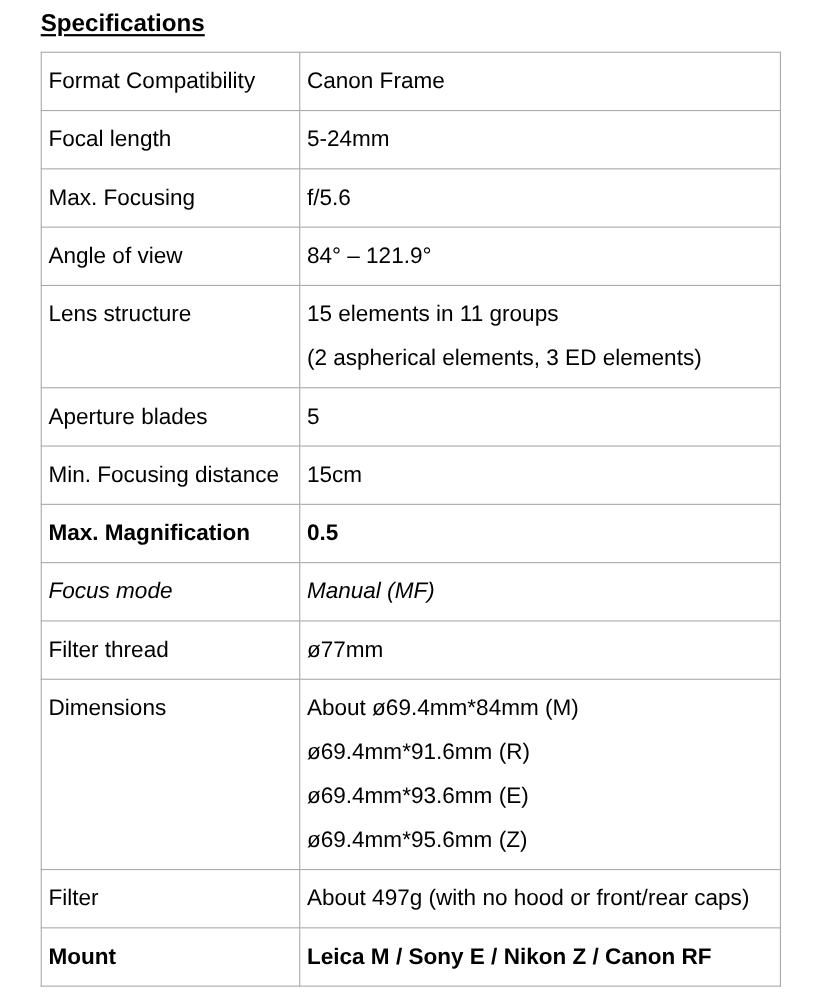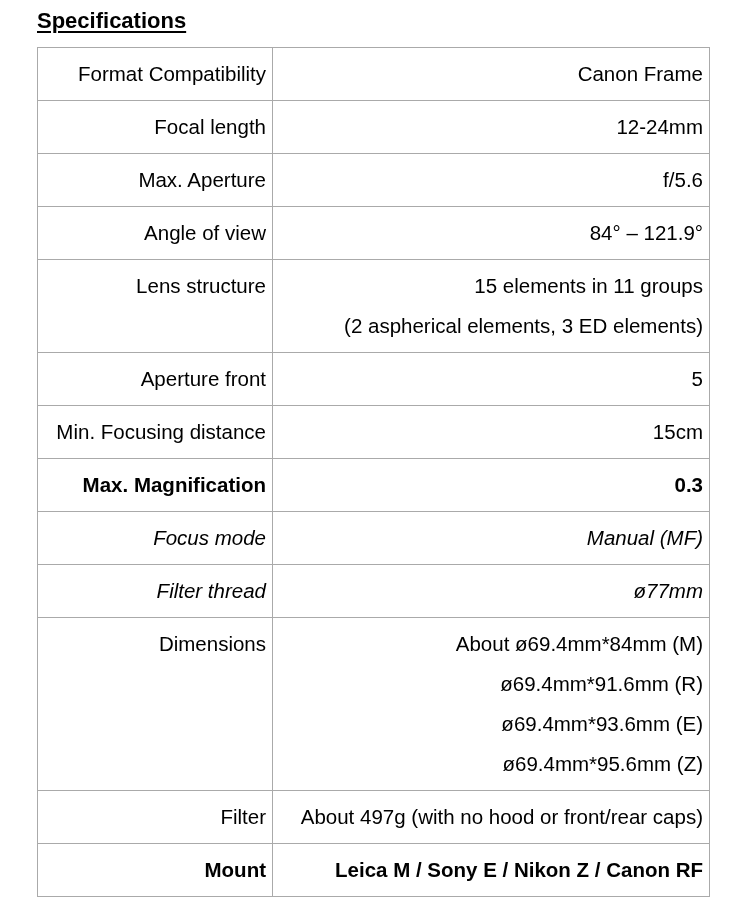--- a/index.html
+++ b/index.html
@@ -35,21 +35,21 @@
   table.spec-table {
     border-collapse: collapse;
     table-layout: fixed;
     width: 672px;
   }
   table.spec-table col.col-label { width: 235px; }
   table.spec-table col.col-value { width: 437px; }
   table.spec-table td {
     border: 1.5px solid var(--border-color);
     vertical-align: top;
-    text-align: right;
+    text-align: left;
     padding: 6px 6px;
     font-size: 20.5px;
     line-height: 40px;
     background: var(--bg-color);
   }
   .value-line, .label-text {
     line-height: 40px;
     white-space: nowrap;
   }
 </style>
@@ -71,26 +71,26 @@
           </td>
           <td>
             <div class="value-line">Canon Frame</div>
           </td>
         </tr>
         <tr style="height: 52px; margin-top: 13px;">
           <td>
             <div class="label-text">Focal length</div>
           </td>
           <td>
-            <div class="value-line">12-24mm</div>
+            <div class="value-line">5-24mm</div>
           </td>
         </tr>
         <tr style="height: 52px;">
           <td>
-            <div class="label-text">Max. Aperture</div>
+            <div class="label-text">Max. Focusing</div>
           </td>
           <td>
             <div class="value-line">f/5.6</div>
           </td>
         </tr>
         <tr style="height: 52px;">
           <td>
             <div class="label-text">Angle of view</div>
           </td>
           <td>
@@ -101,51 +101,51 @@
           <td>
             <div class="label-text">Lens structure</div>
           </td>
           <td>
             <div class="value-line">15 elements in 11 groups</div>
             <div class="value-line">(2 aspherical elements, 3 ED elements)</div>
           </td>
         </tr>
         <tr style="height: 52px;">
           <td>
-            <div class="label-text">Aperture front</div>
+            <div class="label-text">Aperture blades</div>
           </td>
           <td>
             <div class="value-line">5</div>
           </td>
         </tr>
         <tr style="height: 52px;">
           <td>
             <div class="label-text">Min. Focusing distance</div>
           </td>
           <td>
             <div class="value-line">15cm</div>
           </td>
         </tr>
         <tr style="height: 52px; font-weight: bold;">
           <td>
             <div class="label-text">Max. Magnification</div>
           </td>
           <td>
-            <div class="value-line">0.3</div>
+            <div class="value-line">0.5</div>
           </td>
         </tr>
         <tr style="height: 52px; font-style: italic;">
           <td>
             <div class="label-text">Focus mode</div>
           </td>
           <td>
             <div class="value-line">Manual (MF)</div>
           </td>
         </tr>
-        <tr style="height: 52px; font-style: italic;">
+        <tr style="height: 52px;">
           <td>
             <div class="label-text">Filter thread</div>
           </td>
           <td>
             <div class="value-line">ø77mm</div>
           </td>
         </tr>
         <tr style="height: 172px;">
           <td>
             <div class="label-text">Dimensions</div>

